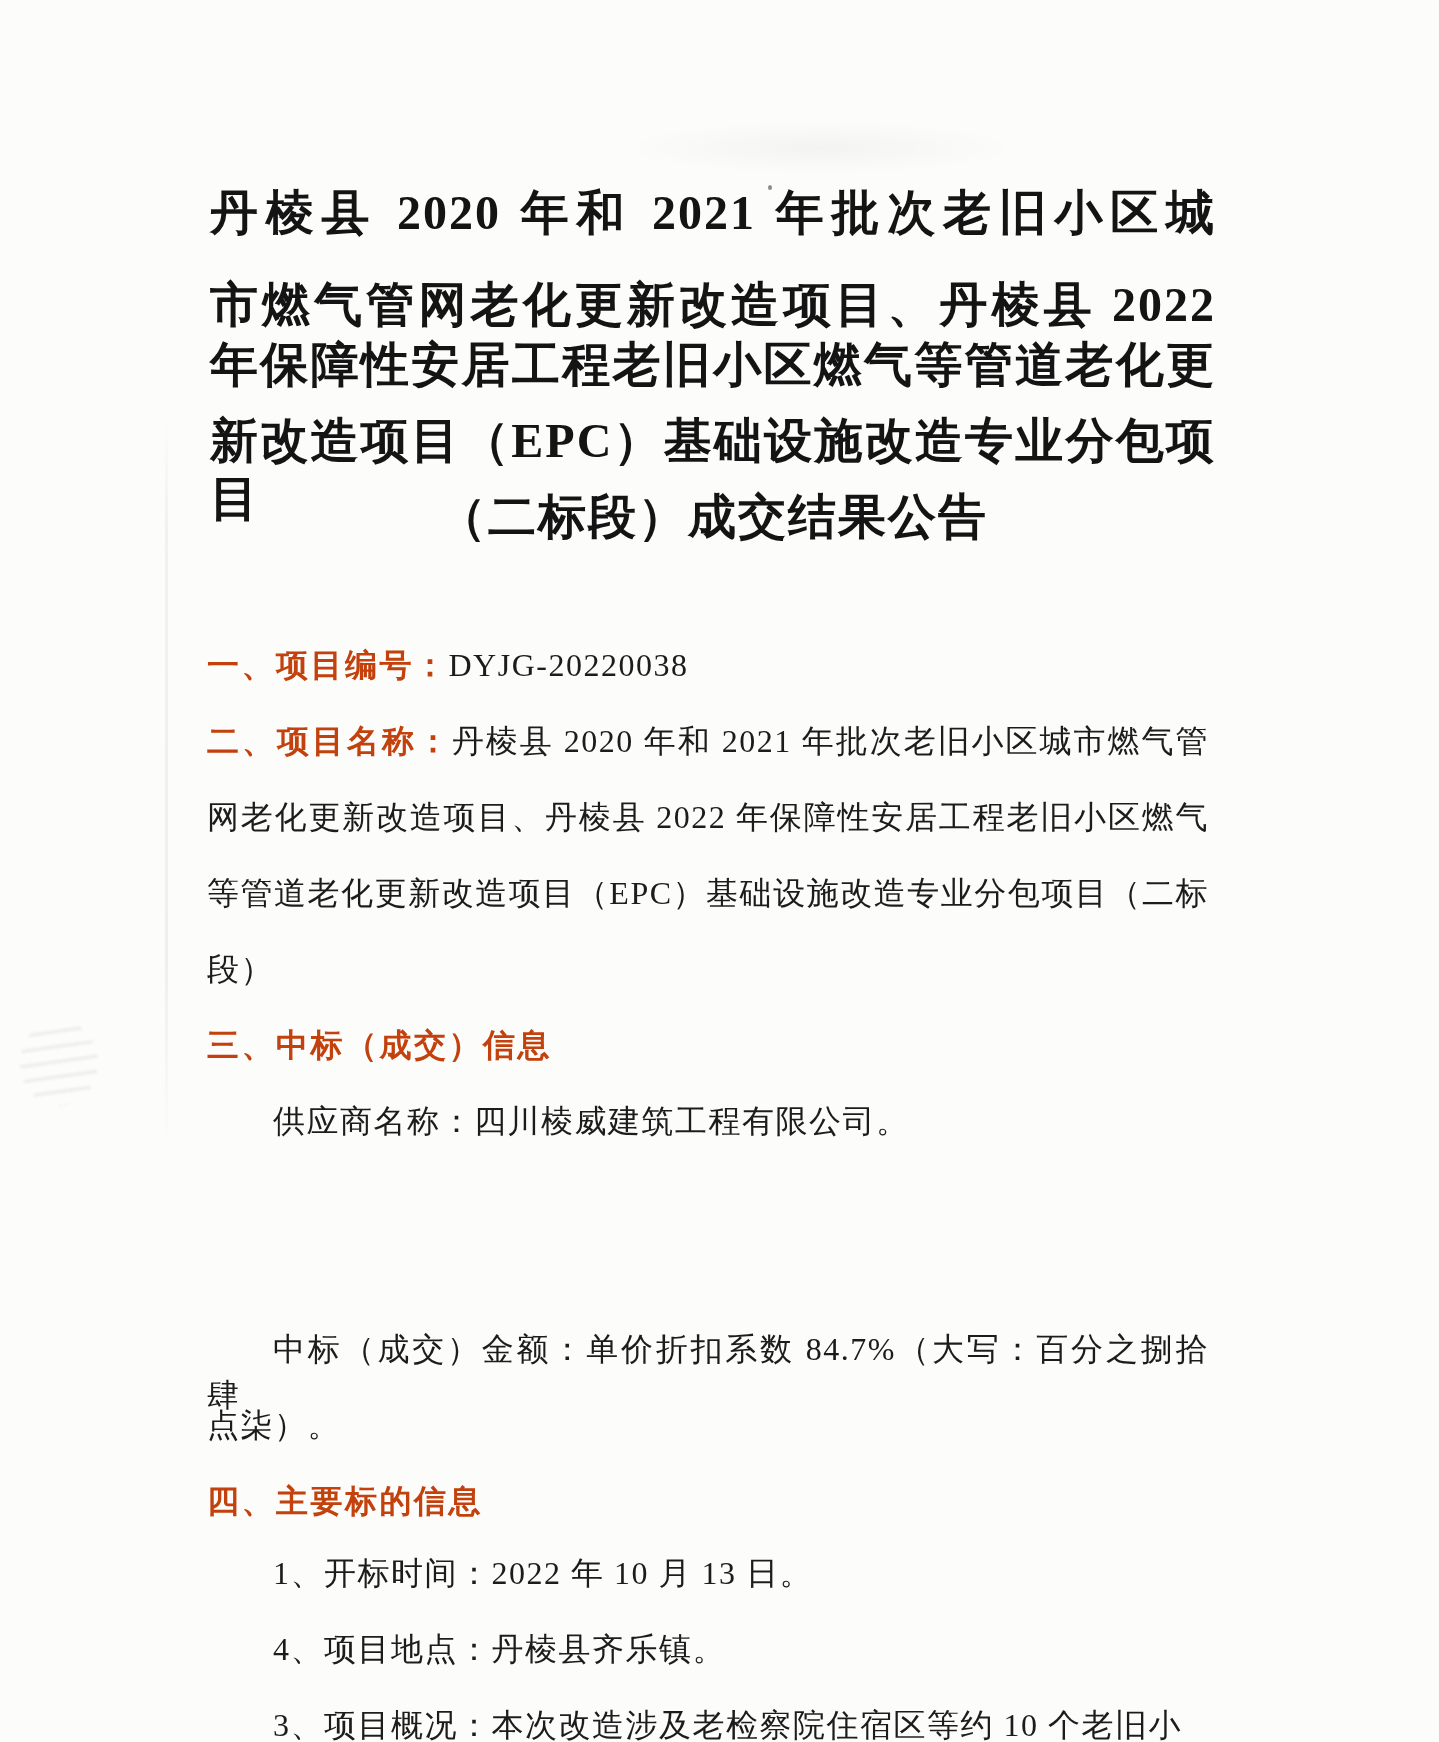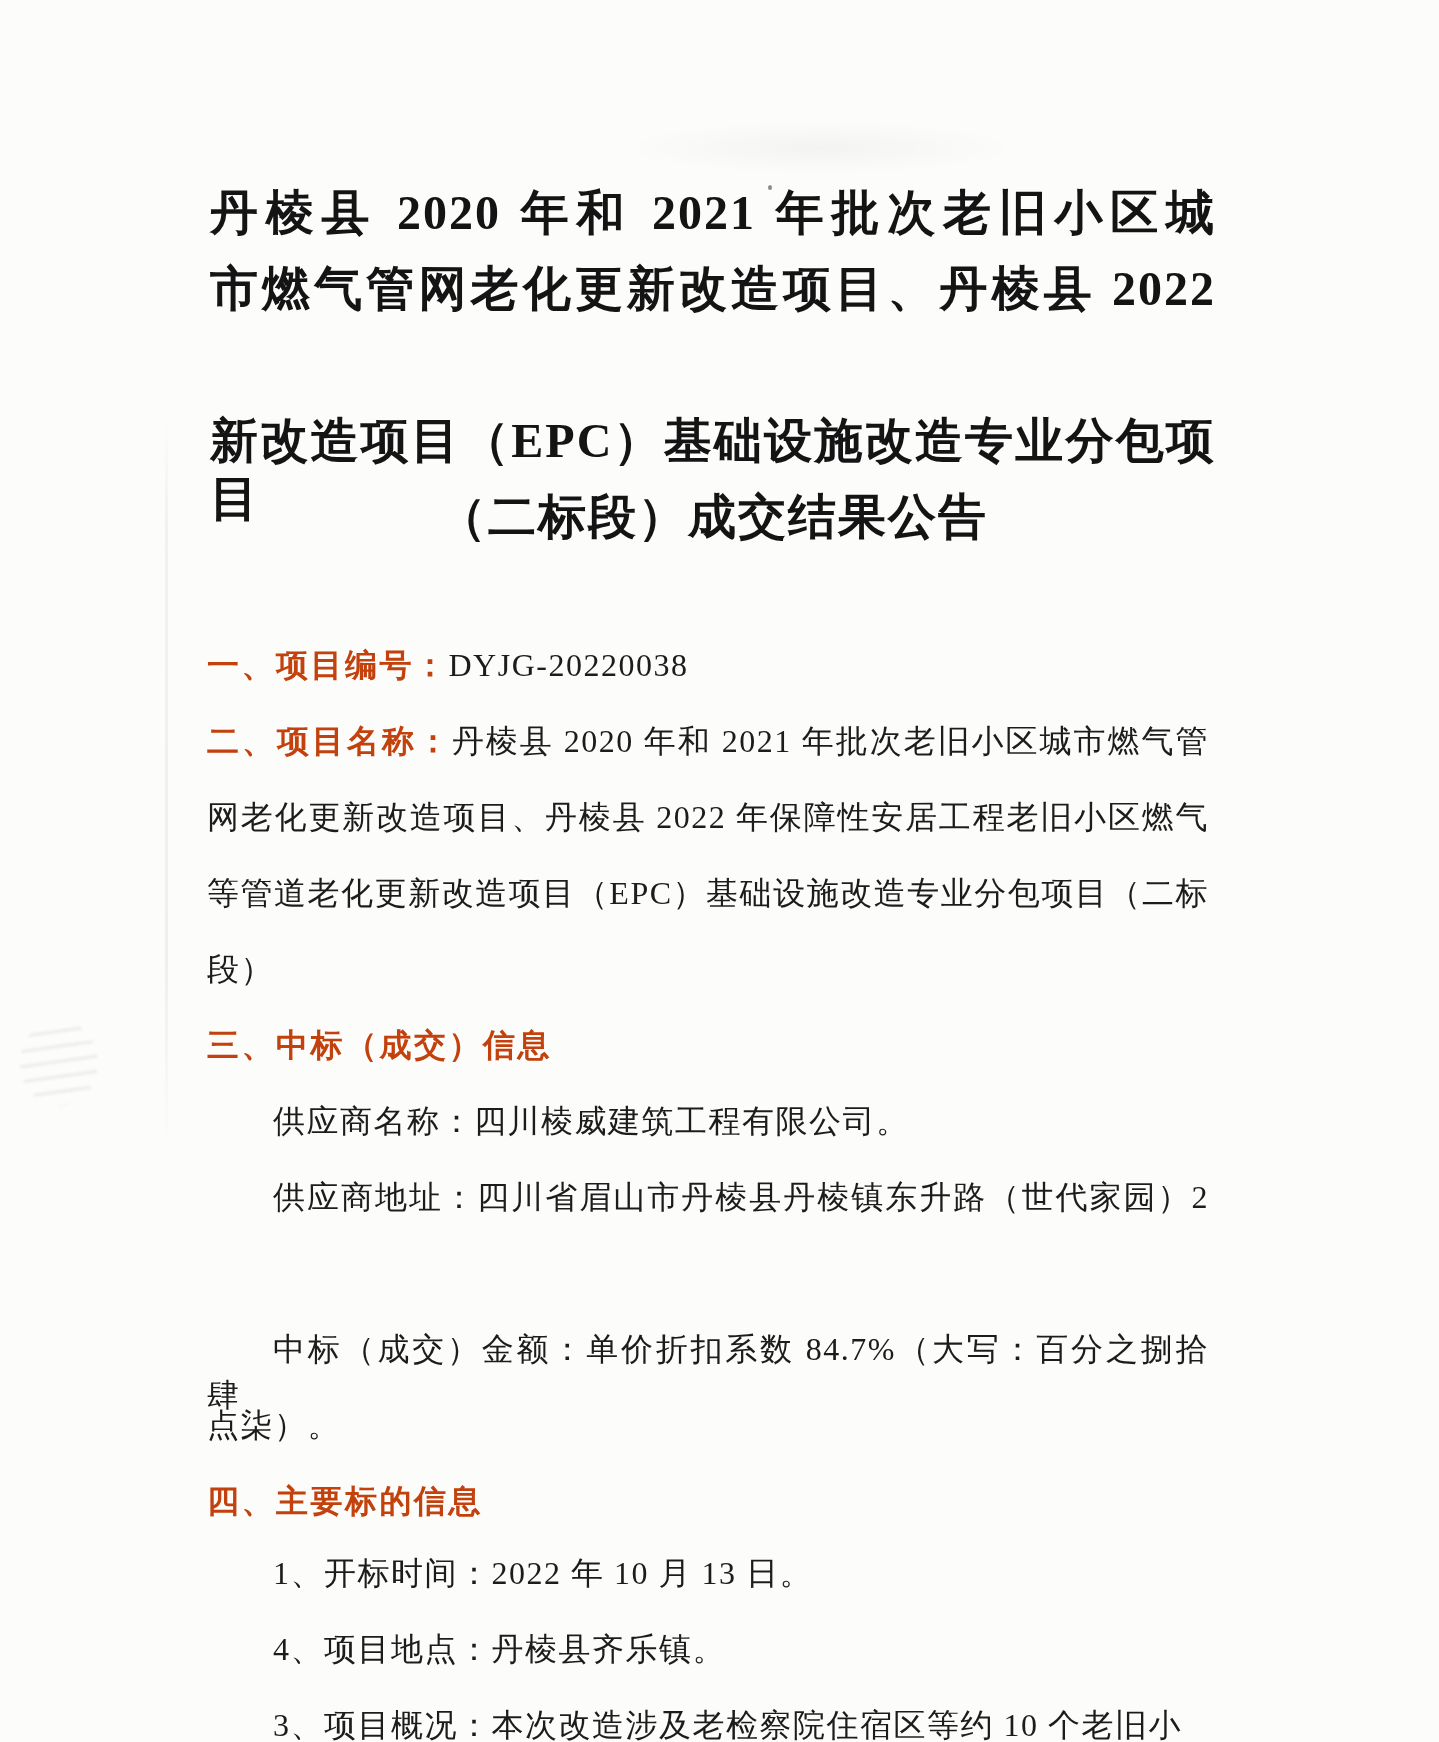--- a/index.html
+++ b/index.html
@@ -69,38 +69,38 @@
 <body>
 
 <div class="page">
 
   <div class="smudge-top"></div>
   <div class="crease"></div>
   <div class="smudge-left"></div>
   <div class="speck"></div>
 
   <div class="title-line t-just" style="top:184px">丹棱县 2020 年和 2021 年批次老旧小区城</div>
-  <div class="title-line t-just" style="top:260px">市燃气管网老化更新改造项目、丹棱县 2022</div>
+  <div class="title-line t-just" style="top:276px">市燃气管网老化更新改造项目、丹棱县 2022</div>
+  <div class="title-line t-just" style="top:336px">年保障性安居工程老旧小区燃气等管道老化更</div>
   <div class="title-line t-center" style="top:488px">（二标段）成交结果公告</div>
   <div class="title-line t-just" style="top:412px">新改造项目（EPC）基础设施改造专业分包项目</div>
 
   <div class="line" style="top:642px">
     <span class="hd">一、项目编号：</span><span class="val">DYJG-20220038</span>
   </div>
 
   <div class="line just" style="top:718px">
     <span class="hd">二、项目名称：</span><span class="val">丹棱县 2020 年和 2021 年批次老旧小区城市燃气管</span>
   </div>
   <div class="line just" style="top:794px">网老化更新改造项目、丹棱县 2022 年保障性安居工程老旧小区燃气</div>
   <div class="line just" style="top:870px">等管道老化更新改造项目（EPC）基础设施改造专业分包项目（二标</div>
   <div class="line" style="top:946px">段）</div>
 
   <div class="line ind" style="top:1098px">供应商名称：四川棱威建筑工程有限公司。</div>
   <div class="line hd" style="top:1022px">三、中标（成交）信息</div>
-  <div class="line ind just" style="top:1174px">供应商地址：四川省眉山市丹棱县丹棱镇东升路（世代家园）2</div>
   <div class="line ind just" style="top:1326px">中标（成交）金额：单价折扣系数 84.7%（大写：百分之捌拾肆</div>
   <div class="line hd" style="top:1478px">四、主要标的信息</div>
 
   <div class="line" style="top:1402px">点柒）。</div>
   <div class="line ind" style="top:1550px">1、开标时间：2022 年 10 月 13 日。</div>
   <div class="line ind" style="top:1626px">4、项目地点：丹棱县齐乐镇。</div>
   <div class="line ind" style="top:1702px">3、项目概况：本次改造涉及老检察院住宿区等约 10 个老旧小</div>
 
 </div>
 

